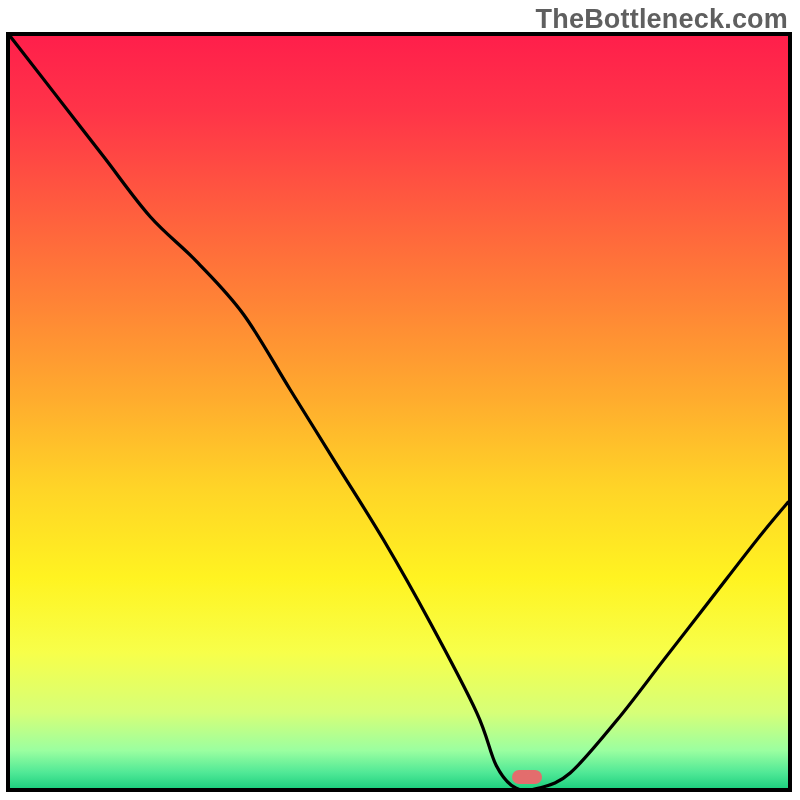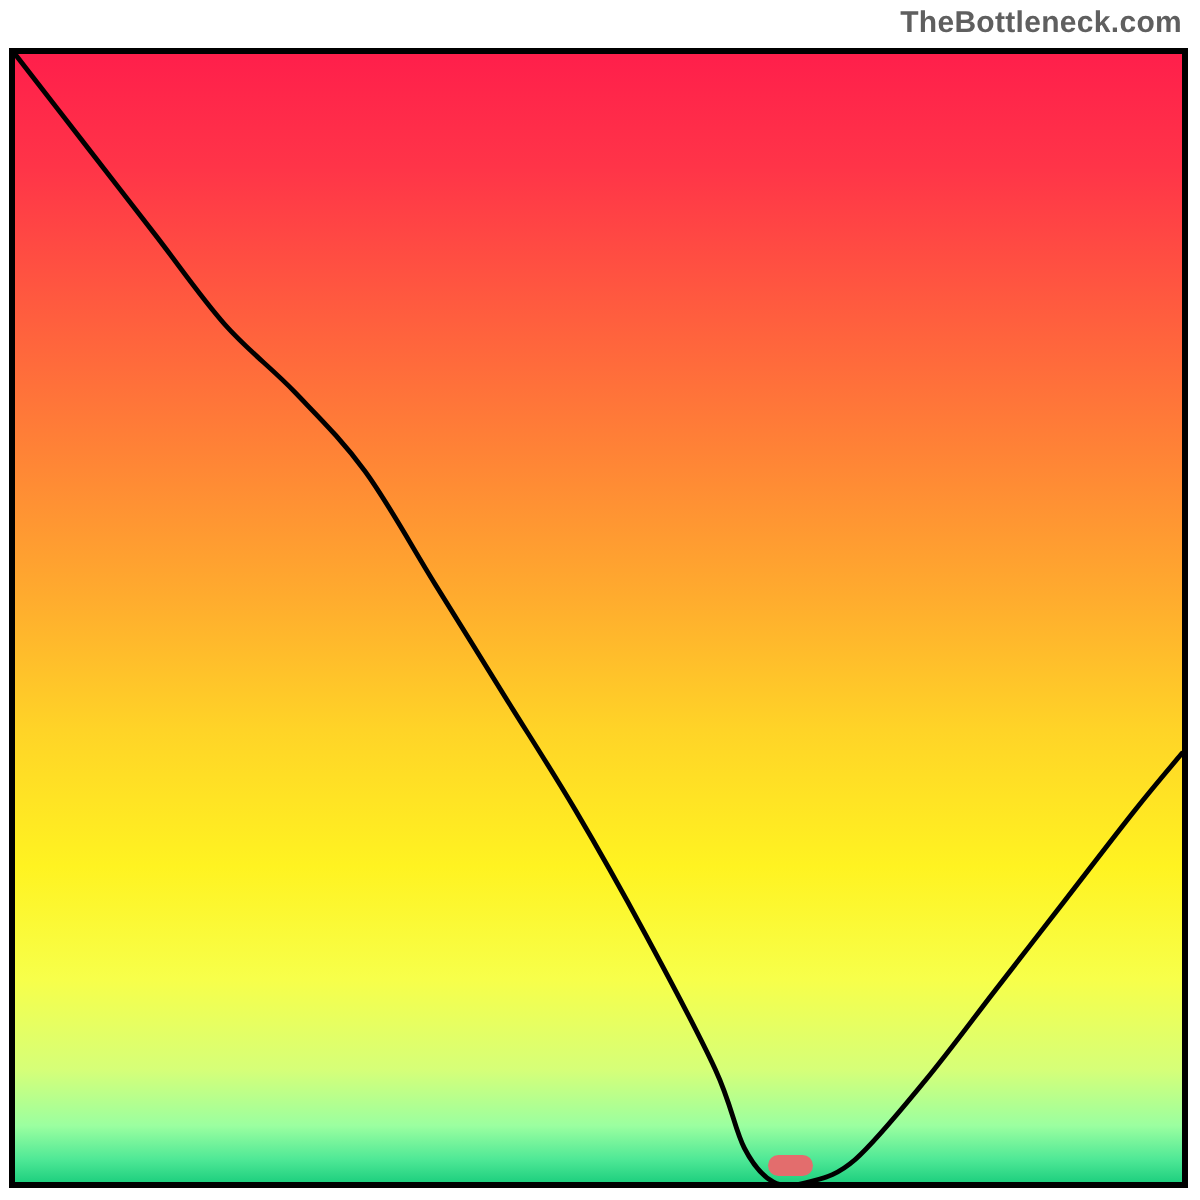--- a/index.html
+++ b/index.html
@@ -8,21 +8,21 @@
     width: 800px;
     height: 800px;
     background: #ffffff;
     font-family: Arial, Helvetica, sans-serif;
     overflow: hidden;
   }
   .watermark {
     position: absolute;
     top: 4px;
     right: 12px;
-    font-size: 20px;
+    font-size: 27px;
     font-weight: 600;
     color: #5f5f5f;
     letter-spacing: 0.2px;
     z-index: 10;
   }
   .plot-frame {
     position: absolute;
     left: 6px;
     top: 32px;
     width: 786px;

